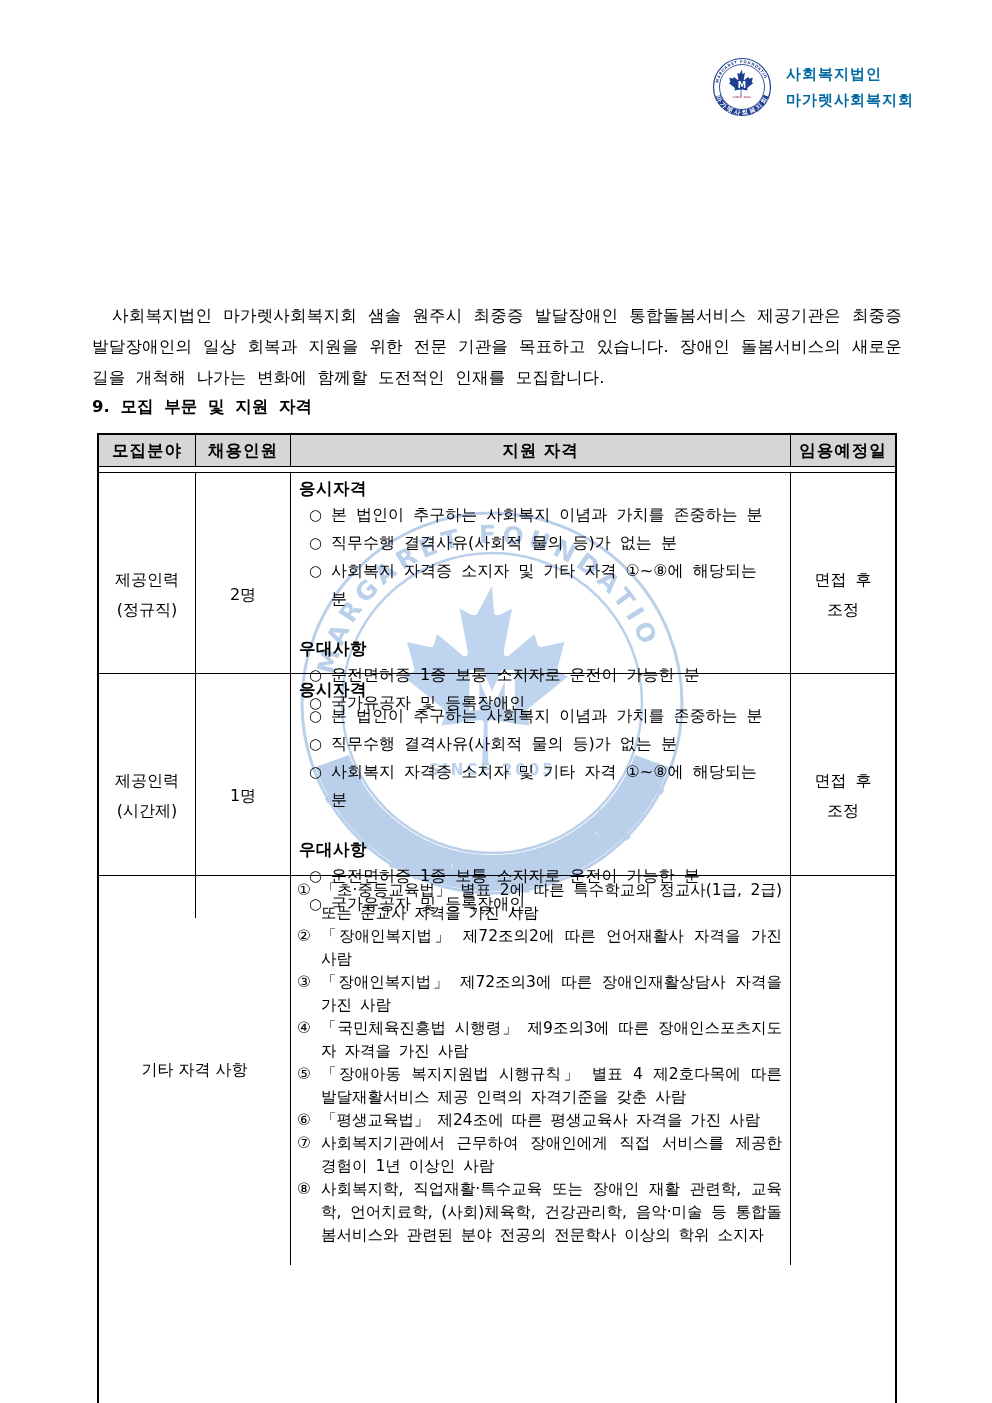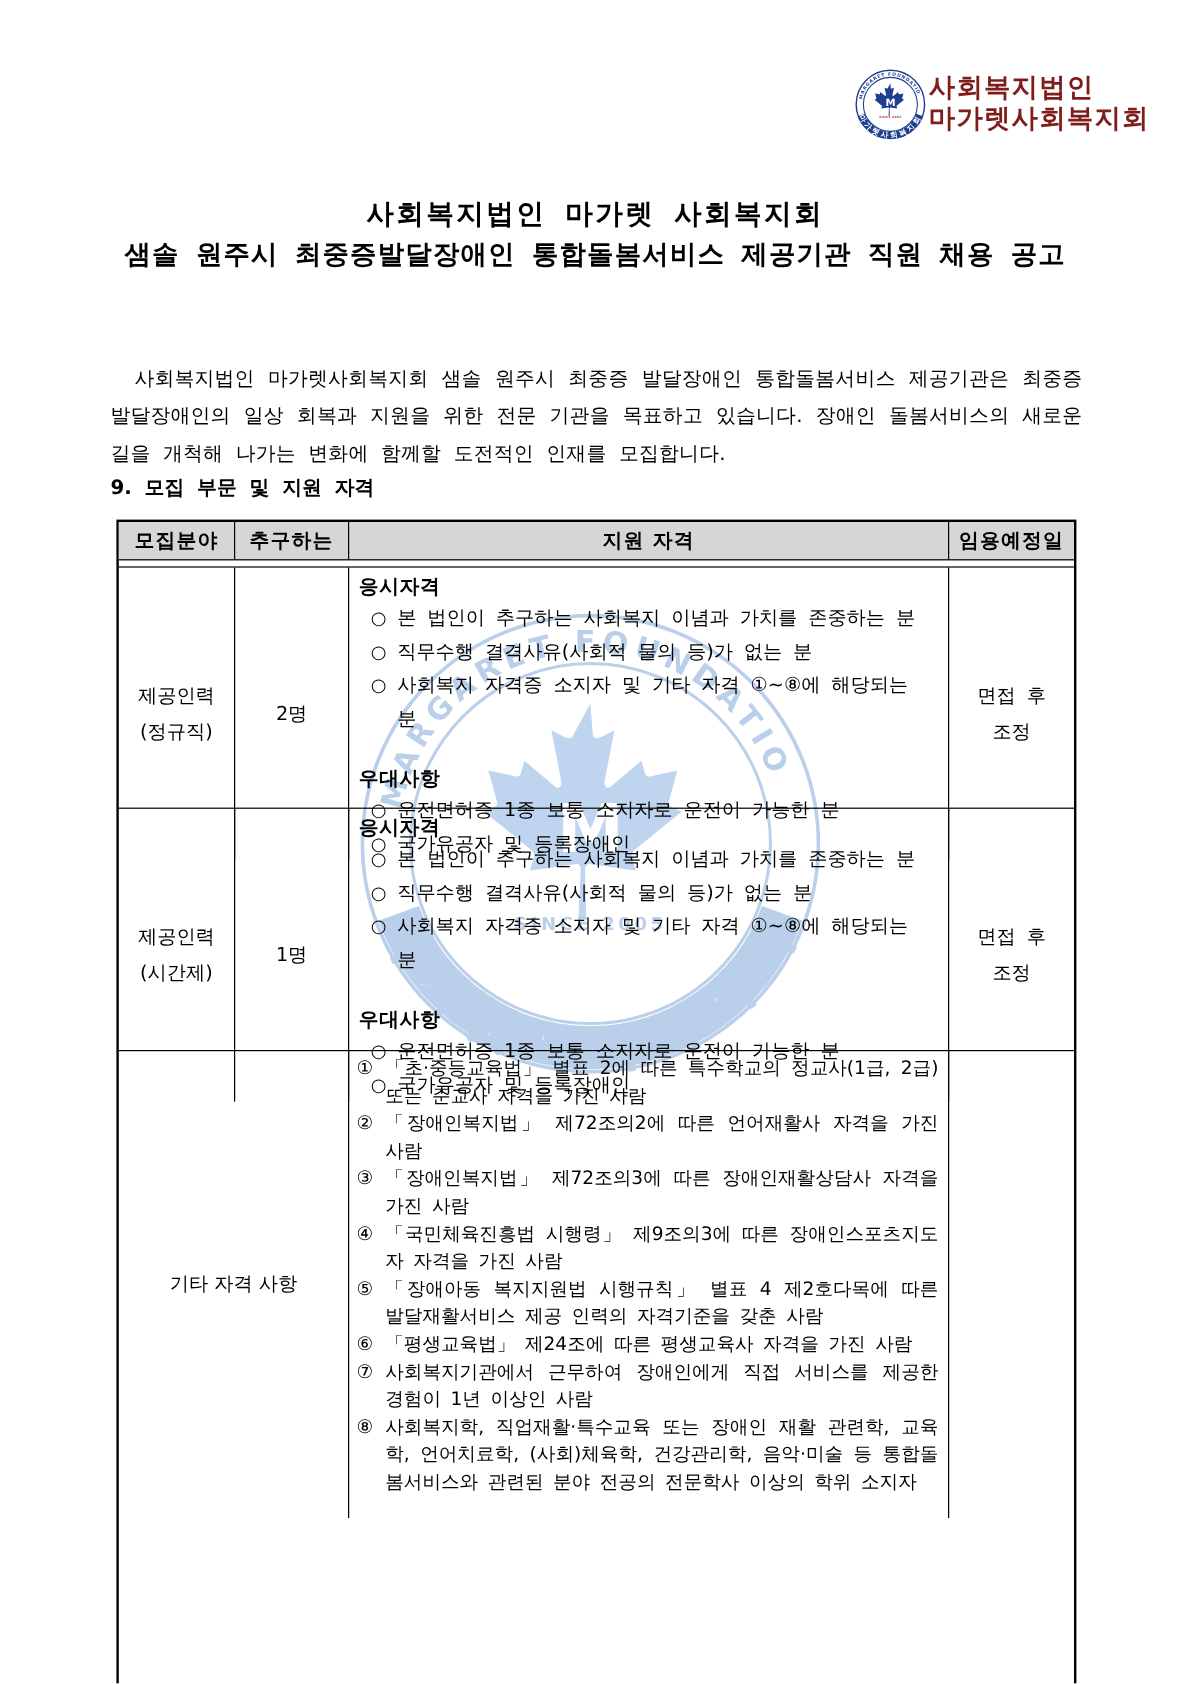--- a/index.html
+++ b/index.html
@@ -2,21 +2,21 @@
 <html><head>
 <meta charset="utf-8">
 <style>
   html,body{margin:0;padding:0;background:#fff;}
   .page{position:relative;width:992px;height:1403px;background:#fff;overflow:hidden;
         font-family:"DejaVu Sans",sans-serif;color:#000;}
 
   
   .org-mark{position:absolute;top:55px;left:712px;width:260px;height:64px;display:flex;align-items:center;}
   .org-logo{width:60px;height:60px;flex:0 0 60px;}
-  .org-name{margin-left:2px;font-weight:bold;font-size:22px;line-height:26px;color:#7f1d1d;letter-spacing:1px;}
+  .org-name{margin-left:14px;font-weight:bold;font-size:15px;line-height:26px;color:#0369a1;letter-spacing:1px;}
 
   
   .doc-title{position:absolute;top:162px;left:0;width:992px;text-align:center;
              font-family:"Liberation Serif","DejaVu Serif",serif;font-weight:bold;color:#000;}
   .doc-title .t1{font-size:23px;line-height:33px;letter-spacing:2px;word-spacing:8px;}
   .doc-title .t2{font-size:22px;line-height:34px;letter-spacing:1px;word-spacing:7px;}
 
   
   .intro{position:absolute;top:300px;left:92px;width:810px;font-size:16.5px;line-height:31px;
          text-align:justify;text-indent:20px;word-spacing:5px;letter-spacing:0.2px;z-index:2;}
@@ -95,34 +95,30 @@
       <text font-family="DejaVu Sans, sans-serif" font-size="42" font-weight="bold" fill="#ffffff" letter-spacing="14">
         <textPath href="#sl-arc-bottom" startOffset="50%" text-anchor="middle">마가렛사회복지회</textPath>
       </text>
     </svg>
     <div class="org-name">
       <div>사회복지법인</div>
       <div>마가렛사회복지회</div>
     </div>
   </div>
 
-  <div class="doc-title">
-    <div class="t1">사회복지법인 마가렛 사회복지회</div>
-    <div class="t2">샘솔 원주시 최중증발달장애인 통합돌봄서비스 제공기관 직원 채용 공고</div>
-  </div>
 
   <div class="intro">사회복지법인 마가렛사회복지회 샘솔 원주시 최중증 발달장애인 통합돌봄서비스 제공기관은 최중증 발달장애인의 일상 회복과 지원을 위한 전문 기관을 목표하고 있습니다. 장애인 돌봄서비스의 새로운 길을 개척해 나가는 변화에 함께할 도전적인 인재를 모집합니다.</div>
 
   <div class="sec-head">9. 모집 부문 및 지원 자격</div>
 
   <div class="tbl">
 
     <div class="trow cols4 thead">
       <div class="cell">모집분야</div>
-      <div class="cell">추구하는</div>
+      <div class="cell">채용인원</div>
       <div class="cell">지원 자격</div>
       <div class="cell last">임용예정일</div>
     </div>
     <div class="dblgap"></div>
 
     <div class="trow cols4 r1">
       <div class="cell">
         <div class="two-line">
           <div>제공인력</div>
           <div>(정규직)</div>

